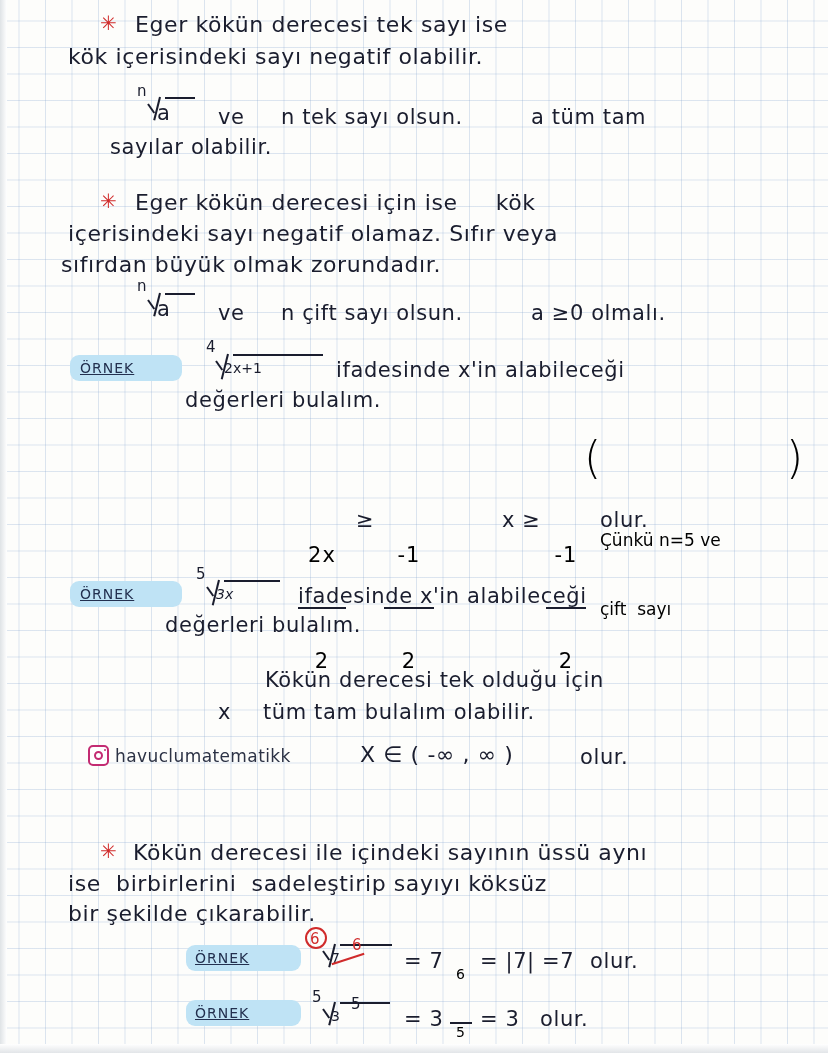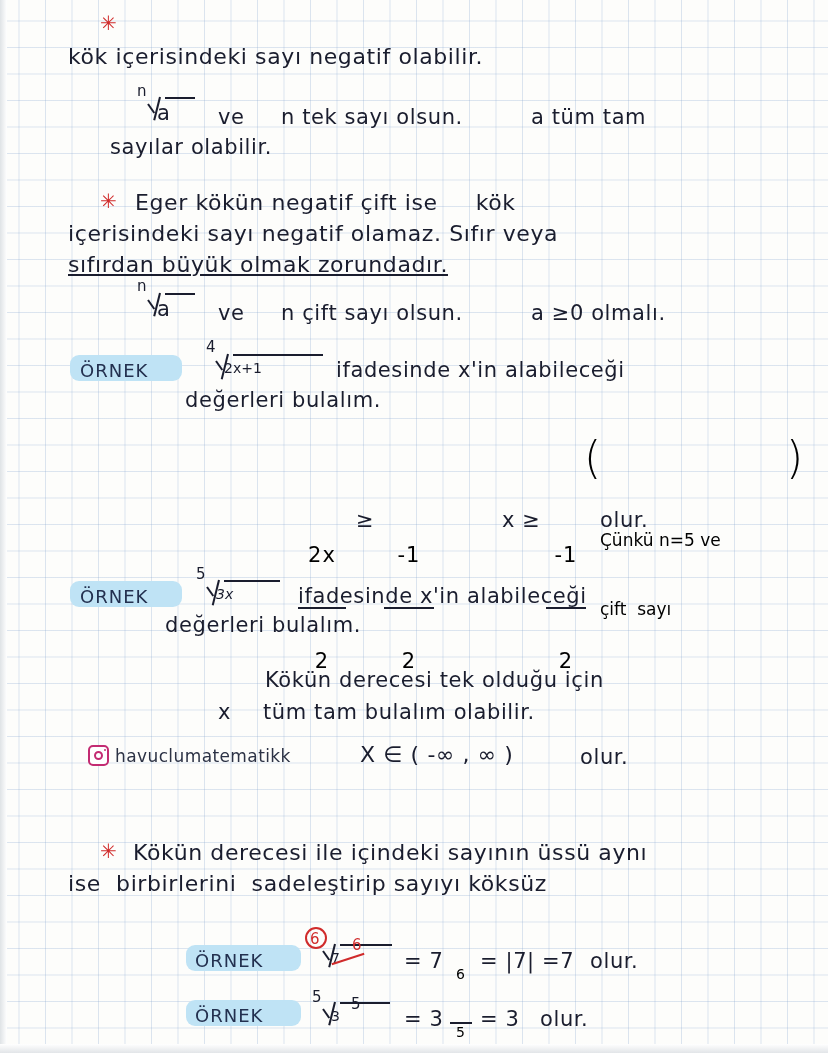--- a/index.html
+++ b/index.html
@@ -58,23 +58,24 @@
 
   
   .chip {
     position: absolute;
     background: #bfe3f5;
     border-radius: 9px;
     height: 26px;
   }
   .chiptext {
     position: absolute;
-    font-size: 18px;
+    font-size: 14px;
     color: #23304f;
     letter-spacing: 1px;
+    text-decoration: underline;
     white-space: pre;
   }
 
   
   .radical {
     position: absolute;
     color: #1a1d2e;
   }
   .rad-tick {
     position: absolute;
@@ -192,39 +193,40 @@
 </style>
 </head>
 <body>
 
 <div id="page">
   <div id="grid"></div>
   <div id="paper-edge-left"></div>
   <div id="paper-edge-bottom"></div>
 
   <div class="hw star" style="left:100px; top:12px;">✳</div>
+  <div class="hw s26" style="left:135px; top:12px;">Eger kökün derecesi tek sayı ise</div>
   <div class="hw s26" style="left:68px; top:44px;">kök içerisindeki sayı negatif olabilir.</div>
 
   <div class="rad-index" style="left:137px; top:82px;">n</div>
   <div class="radical" style="left:148px; top:97px;">
     <span class="rad-tick" style="left:0px; top:6px;"></span>
     <span class="rad-slash" style="left:11px; top:0px; height:24px;"></span>
     <span class="rad-bar" style="left:17px; top:0px; width:30px;"></span>
   </div>
   <div class="rad-body s24" style="left:157px; top:101px;">a</div>
 
   <div class="hw s24" style="left:218px; top:105px;">ve</div>
   <div class="hw s24" style="left:281px; top:105px;">n tek sayı olsun.</div>
   <div class="hw s24" style="left:531px; top:105px;">a tüm tam</div>
   <div class="hw s24" style="left:110px; top:135px;">sayılar olabilir.</div>
 
   <div class="hw star" style="left:100px; top:190px;">✳</div>
-  <div class="hw s26" style="left:135px; top:190px;">Eger kökün negatif çift ise     kök</div>
+  <div class="hw s26" style="left:135px; top:190px;">Eger kökün derecesi için ise     kök</div>
   <div class="hw s26" style="left:68px; top:221px;">içerisindeki sayı negatif olamaz. Sıfır veya</div>
-  <div class="hw s26" style="left:68px; top:252px;text-decoration:underline;">sıfırdan büyük olmak zorundadır.</div>
+  <div class="hw s26" style="left:61px; top:252px;">sıfırdan büyük olmak zorundadır.</div>
 
   <div class="rad-index" style="left:137px; top:277px;">n</div>
   <div class="radical" style="left:148px; top:293px;">
     <span class="rad-tick" style="left:0px; top:6px;"></span>
     <span class="rad-slash" style="left:11px; top:0px; height:24px;"></span>
     <span class="rad-bar" style="left:17px; top:0px; width:30px;"></span>
   </div>
   <div class="rad-body s24" style="left:157px; top:297px;">a</div>
 
   <div class="hw s24" style="left:218px; top:301px;">ve</div>
@@ -295,20 +297,21 @@
   <div class="hw s24" style="left:580px; top:745px;">olur.</div>
 
   <div class="ig" style="left:88px; top:745px;">
     <span class="ig-box"></span>
     <span class="ig-name">havuclumatematikk</span>
   </div>
 
   <div class="hw star" style="left:100px; top:840px;">✳</div>
   <div class="hw s26" style="left:133px; top:840px;">Kökün derecesi ile içindeki sayının üssü aynı</div>
   <div class="hw s26" style="left:68px; top:871px;">ise  birbirlerini  sadeleştirip sayıyı köksüz</div>
+  <div class="hw s26" style="left:68px; top:901px;">bir şekilde çıkarabilir.</div>
 
   <div class="chip" style="left:186px; top:945px; width:115px;"></div>
   <div class="chiptext" style="left:195px; top:950px;">ÖRNEK</div>
 
   <div class="rad-index red" style="left:310px; top:930px;">6</div>
   <div class="red-circle" style="left:305px; top:927px; width:18px; height:18px;"></div>
   <div class="radical" style="left:323px; top:944px;">
     <span class="rad-tick" style="left:0px; top:6px;"></span>
     <span class="rad-slash" style="left:11px; top:0px; height:24px;"></span>
     <span class="rad-bar" style="left:17px; top:0px; width:52px;"></span>

